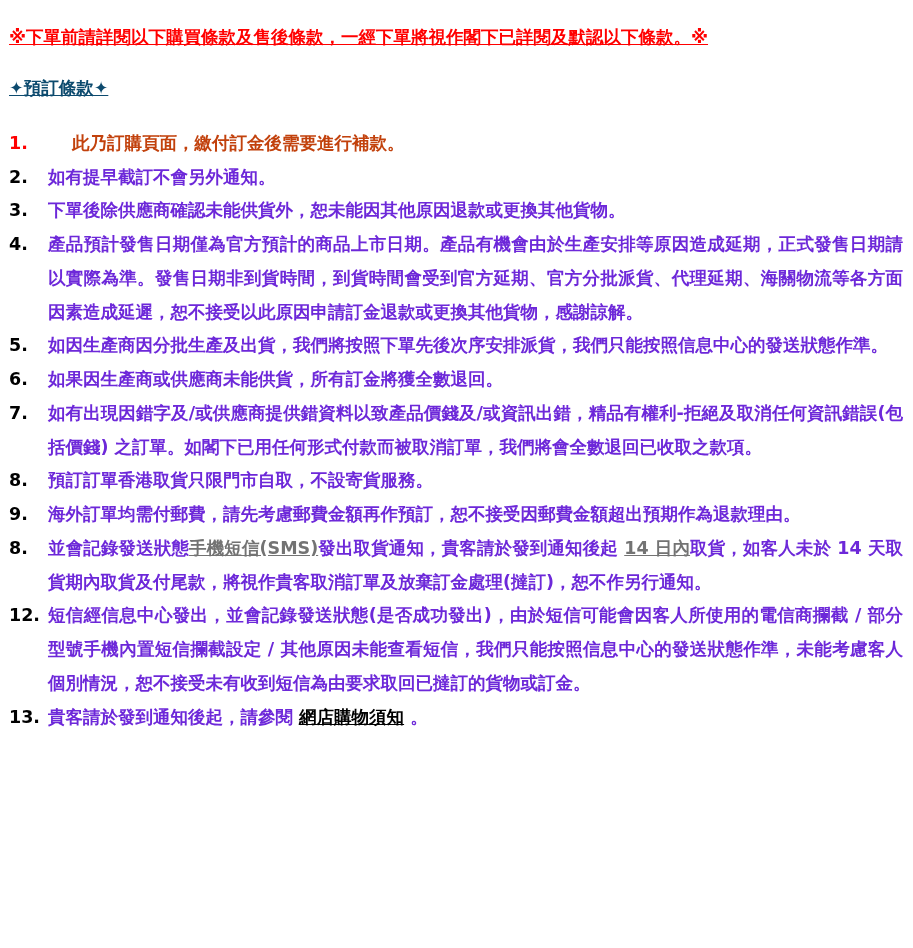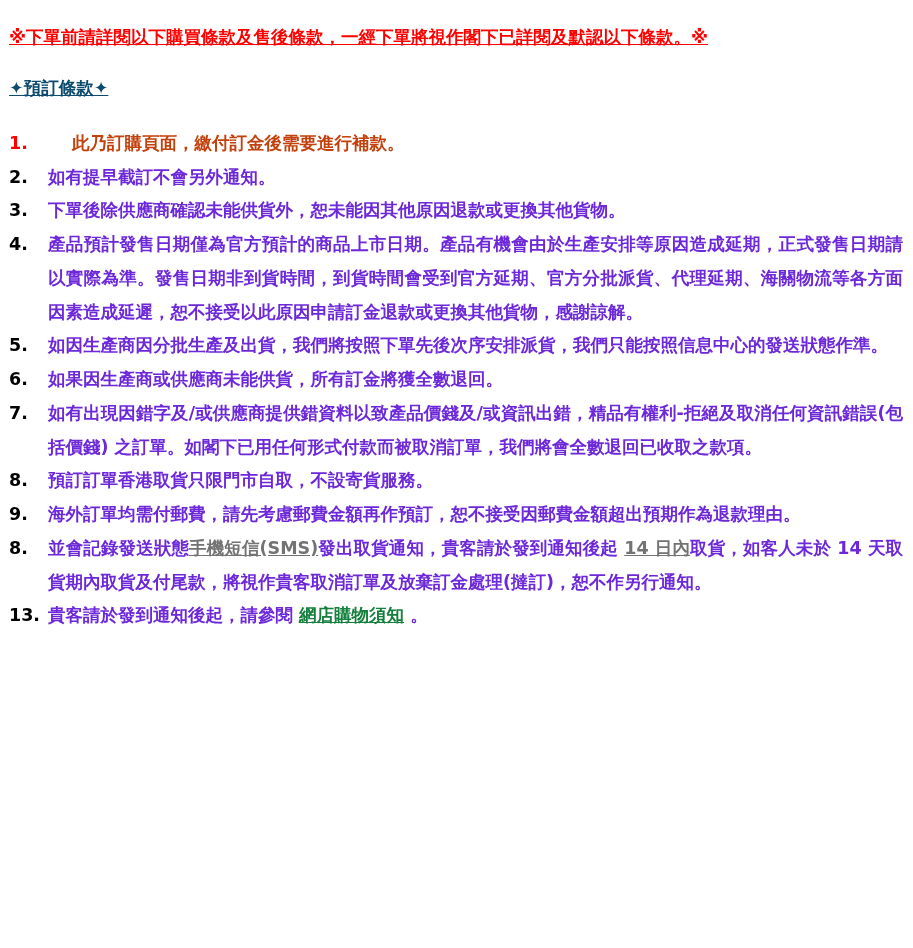--- a/index.html
+++ b/index.html
@@ -54,21 +54,21 @@
   }
   .seg-red {
     color: #c2410c;
     margin-left: 24px;
   }
   .seg-red-underline {
     color: #737373;
     text-decoration: underline;
   }
   a.seg-link {
-    color: #15803d;
+    color: #000000;
     text-decoration: underline;
     cursor: pointer;
   }
 </style>
 </head>
 <body>
 
 <div class="notice">※下單前請詳閱以下購買條款及售後條款，一經下單將視作閣下已詳閱及默認以下條款。※</div>
 
 <div class="section-title">✦預訂條款✦</div>
@@ -108,16 +108,20 @@
     </div>
     <div class="term-item">
       <span class="term-num">9.</span>
       <span class="term-body"><span class="seg-normal">海外訂單均需付郵費，請先考慮郵費金額再作預訂，恕不接受因郵費金額超出預期作為退款理由。</span></span>
     </div>
     <div class="term-item">
       <span class="term-num">8.</span>
       <span class="term-body"><span class="seg-normal">並會記錄發送狀態</span><span class="seg-red-underline">手機短信(SMS)</span><span class="seg-normal">發出取貨通知，貴客請於發到通知後起 </span><span class="seg-red-underline">14 日內</span><span class="seg-normal">取貨，如客人未於 14 天取貨期內取貨及付尾款，將視作貴客取消訂單及放棄訂金處理(撻訂)，恕不作另行通知。</span></span>
     </div>
     <div class="term-item">
+      <span class="term-num">12.</span>
+      <span class="term-body"><span class="seg-normal">短信經信息中心發出，並會記錄發送狀態(是否成功發出)，由於短信可能會因客人所使用的電信商攔截 / 部分型號手機內置短信攔截設定 / 其他原因未能查看短信，我們只能按照信息中心的發送狀態作準，未能考慮客人個別情況，恕不接受未有收到短信為由要求取回已撻訂的貨物或訂金。</span></span>
+    </div>
+    <div class="term-item">
       <span class="term-num">13.</span>
       <span class="term-body"><span class="seg-normal">貴客請於發到通知後起，請參閱 </span><a href="#" class="seg-link">網店購物須知</a><span class="seg-normal"> 。</span></span>
     </div>
   </div>
 
 </body></html>

